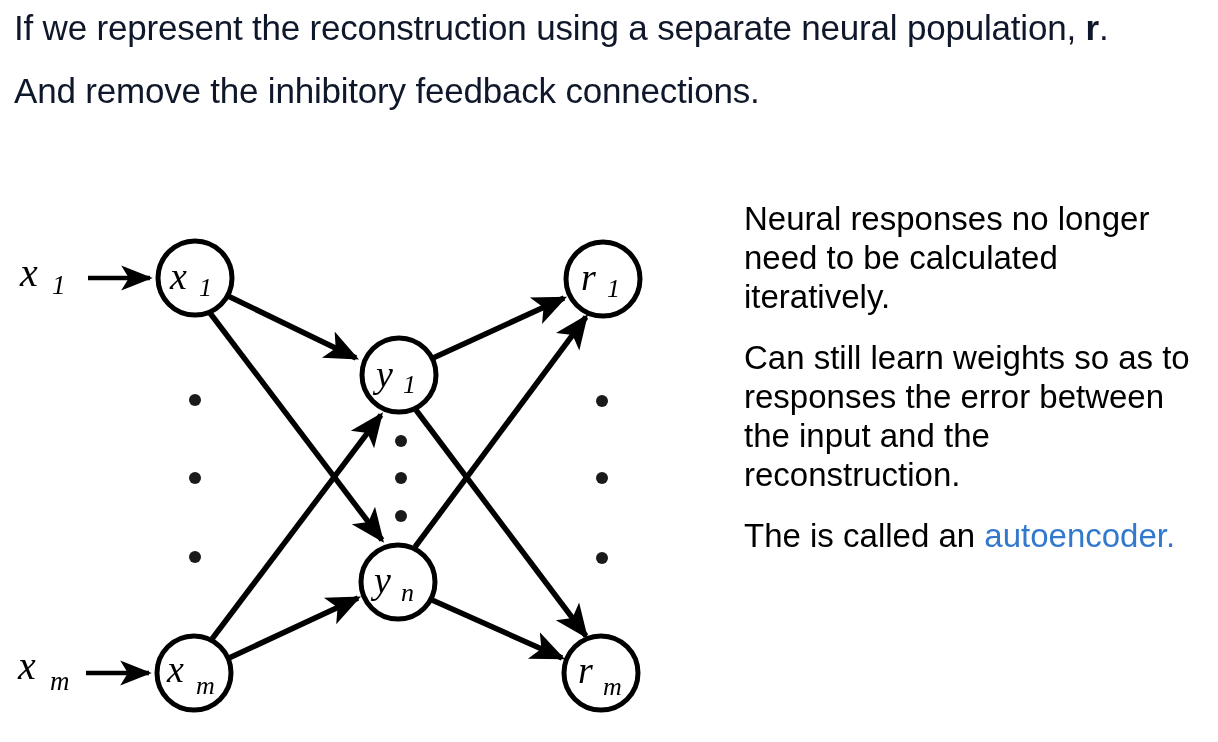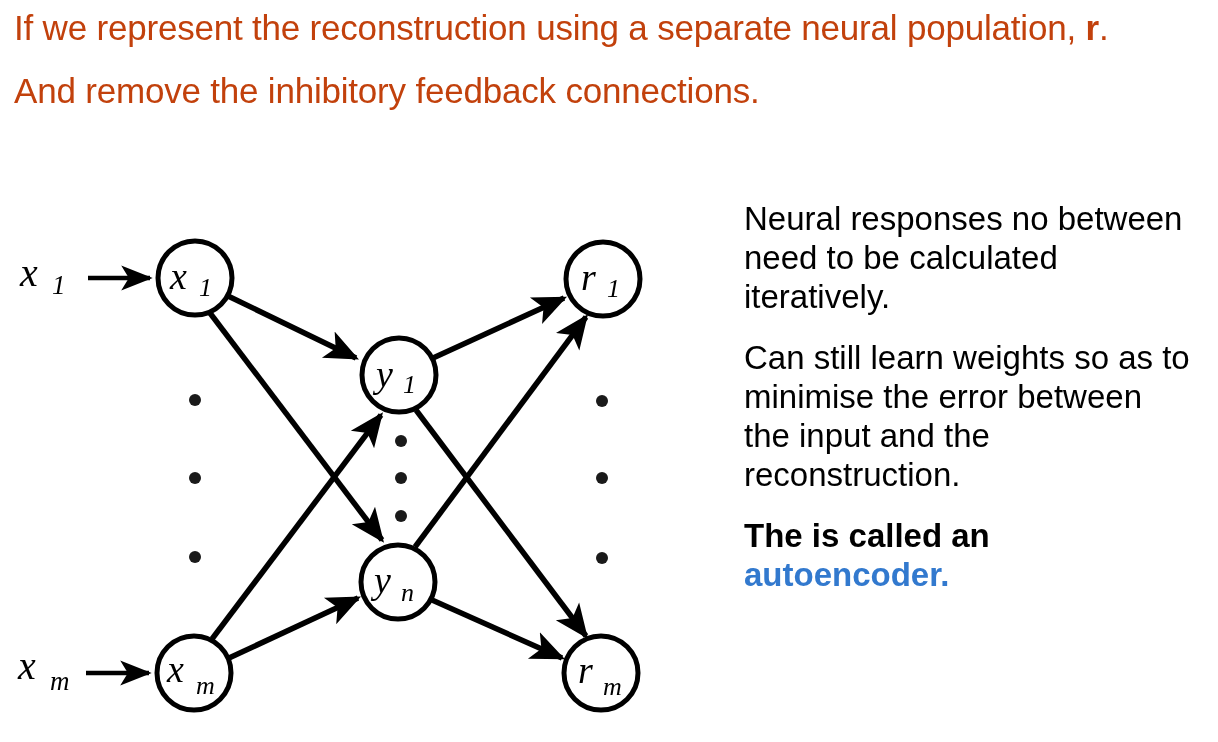--- a/index.html
+++ b/index.html
@@ -20,40 +20,40 @@
   #top-text {
     position: absolute;
     left: 14px;
     top: 8px;
     width: 1150px;
   }
   .para {
     font-size: 35px;
     line-height: 1.16;
     letter-spacing: -0.2px;
-    color: #c2410c;
+    color: #0f172a;
     margin: 0;
   }
   #para-2 { margin-top: 22px; }
   .bold-var { font-weight: bold; }
 
   
   #right-col {
     position: absolute;
     left: 744px;
     top: 200px;
     width: 450px;
   }
   .rpara {
     font-size: 33px;
     line-height: 1.18;
     margin: 0 0 22px 0;
     color: #000000;
   }
-  .rpara:last-child { margin-bottom: 0; font-weight: bold; }
+  .rpara:last-child { margin-bottom: 0; }
   .accent { color: #3279CE; }
 
   
   #diagram {
     position: absolute;
     left: 0;
     top: 190px;
     width: 730px;
     height: 552px;
   }
@@ -104,22 +104,22 @@
 </style>
 </head>
 <body>
 
 <div id="top-text">
   <p class="para"><span>If we represent the reconstruction using a separate neural population, </span><span class="bold-var">r</span><span>.</span></p>
   <p class="para" id="para-2">And remove the inhibitory feedback connections.</p>
 </div>
 
 <div id="right-col">
-  <p class="rpara">Neural responses no between need to be calculated iteratively.</p>
-  <p class="rpara">Can still learn weights so as to minimise the error between the input and the reconstruction.</p>
+  <p class="rpara">Neural responses no longer need to be calculated iteratively.</p>
+  <p class="rpara">Can still learn weights so as to responses the error between the input and the reconstruction.</p>
   <p class="rpara"><span>The is called an </span><span class="accent">autoencoder.</span></p>
 </div>
 
 <div id="diagram">
   <svg width="730" height="552" viewBox="0 0 730 552" xmlns="http://www.w3.org/2000/svg">
     <defs>
       <marker id="arrowhead" markerWidth="7" markerHeight="7" refX="5.6" refY="3" orient="auto" markerUnits="strokeWidth">
         <path d="M0,0.35 L6.2,3 L0,5.65 L1.5,3 Z" fill="#000000"></path>
       </marker>
       <marker id="arrowhead-thin" markerWidth="8" markerHeight="8" refX="6.4" refY="3.2" orient="auto" markerUnits="strokeWidth">

